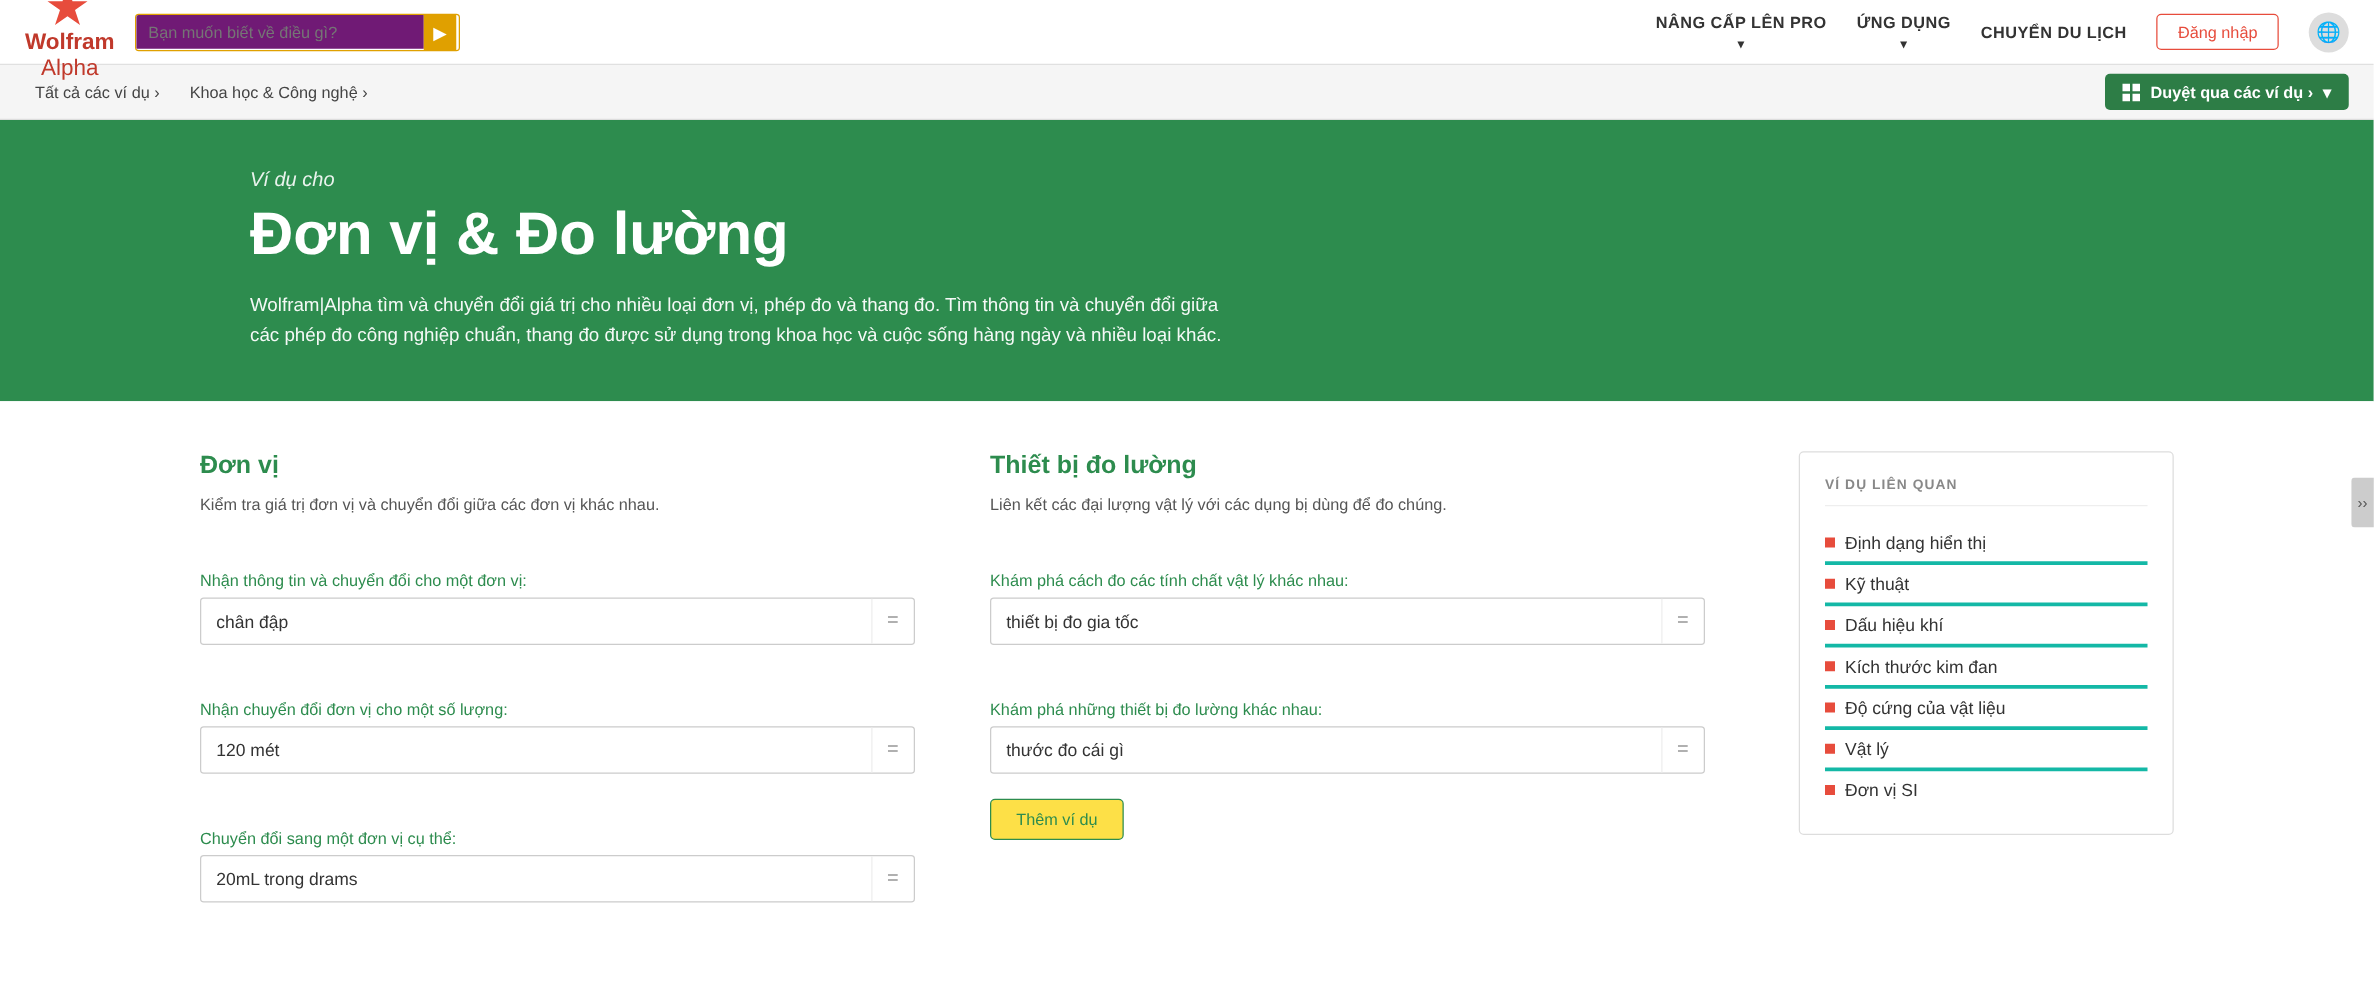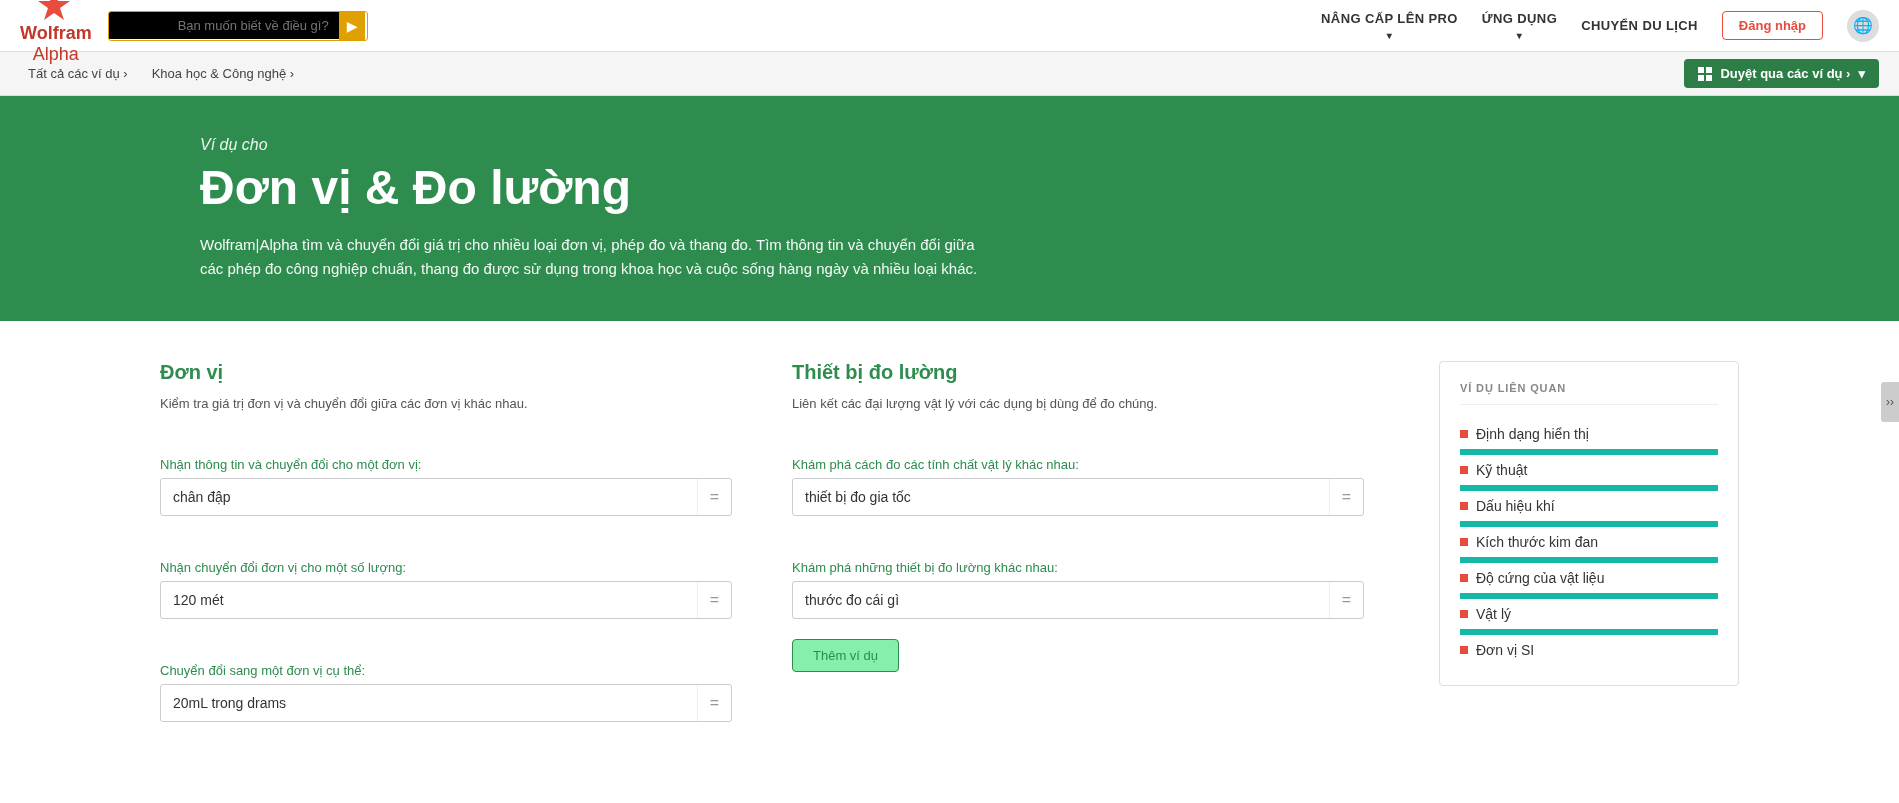--- a/index.html
+++ b/index.html
@@ -34,22 +34,21 @@
       overflow: hidden;
       width: 260px;
     }
     .search-bar input {
       border: none;
       outline: none;
       padding: 6px 10px;
       font-size: 13px;
       width: 230px;
       color: #999;
-      background: #000000;
-      text-align: right;
+      background: #701a75;
     }
     .search-bar-btn {
       background: #e0a000;
       border: none;
       color: #fff;
       padding: 6px 8px;
       cursor: pointer;
       font-size: 14px;
       height: 100%;
     }
@@ -71,21 +70,21 @@
       gap: 4px;
       flex-direction: column;
     }
     .nav-item .chevron { font-size: 10px; }
     .login-btn {
       border: 1px solid #e74c3c;
       border-radius: 4px;
       padding: 6px 16px;
       color: #e74c3c;
       font-size: 13px;
-      font-weight: 700;
+      font-weight: 400;
       cursor: pointer;
       background: #fff;
     }
     .avatar-btn {
       width: 32px;
       height: 32px;
       border-radius: 50%;
       background: #ddd;
       display: flex;
       align-items: center;
@@ -226,21 +225,21 @@
       padding: 9px 12px;
       color: #999;
       font-size: 16px;
       border-left: 1px solid #eee;
     }
 
     .add-example-btn {
       display: inline-block;
       border: 1px solid #2d8c4e;
       color: #2d8c4e;
-      background: #86efac;
+      background: #fde047;
       padding: 8px 20px;
       border-radius: 4px;
       font-size: 13px;
       font-weight: 500;
       cursor: pointer;
       margin-top: 4px;
     }
 
     
     .sidebar {
@@ -267,21 +266,21 @@
       list-style: none;
     }
     .sidebar-list li {
       display: flex;
       align-items: center;
       gap: 8px;
       padding: 7px 0;
       font-size: 14px;
       color: #333;
       cursor: pointer;
-      border-bottom: 6px solid #14b8a6;
+      border-bottom: 3px solid #14b8a6;
     }
     .sidebar-list li:last-child { border-bottom: none; }
     .sidebar-bullet {
       width: 8px;
       height: 8px;
       background: #e74c3c;
       display: inline-block;
       flex-shrink: 0;
     }
 

